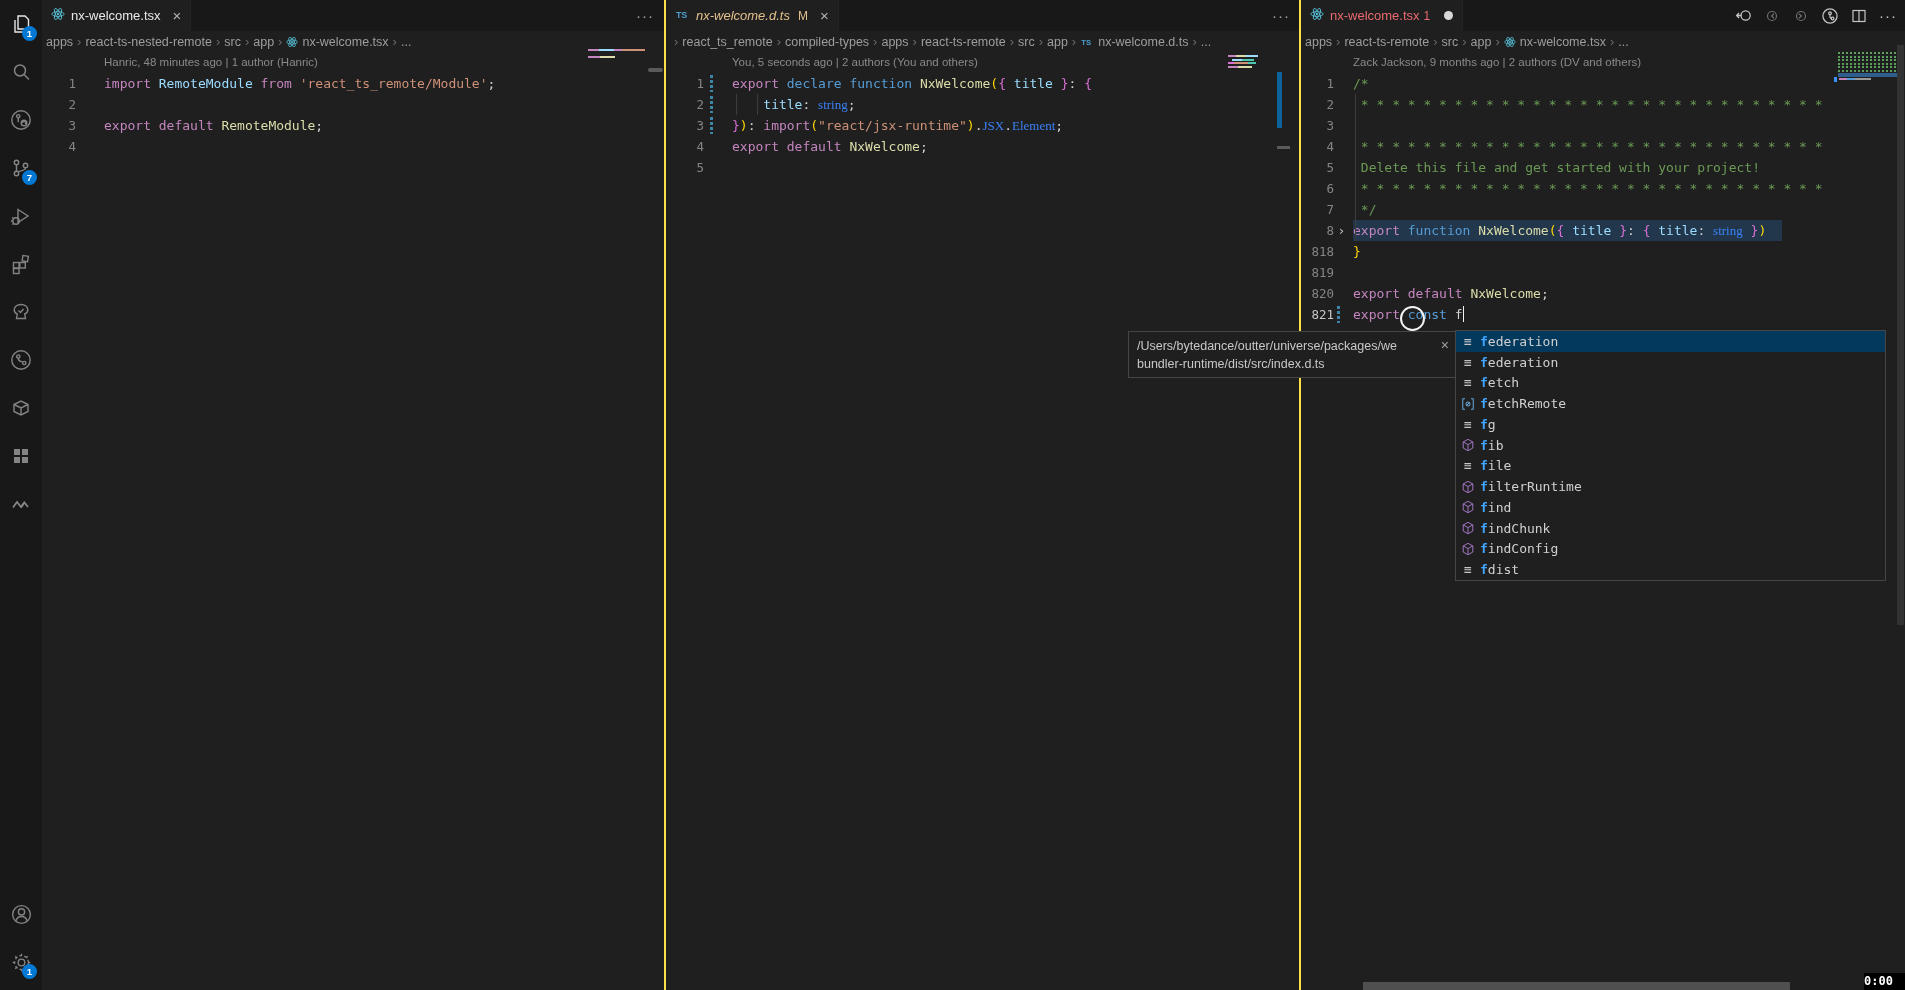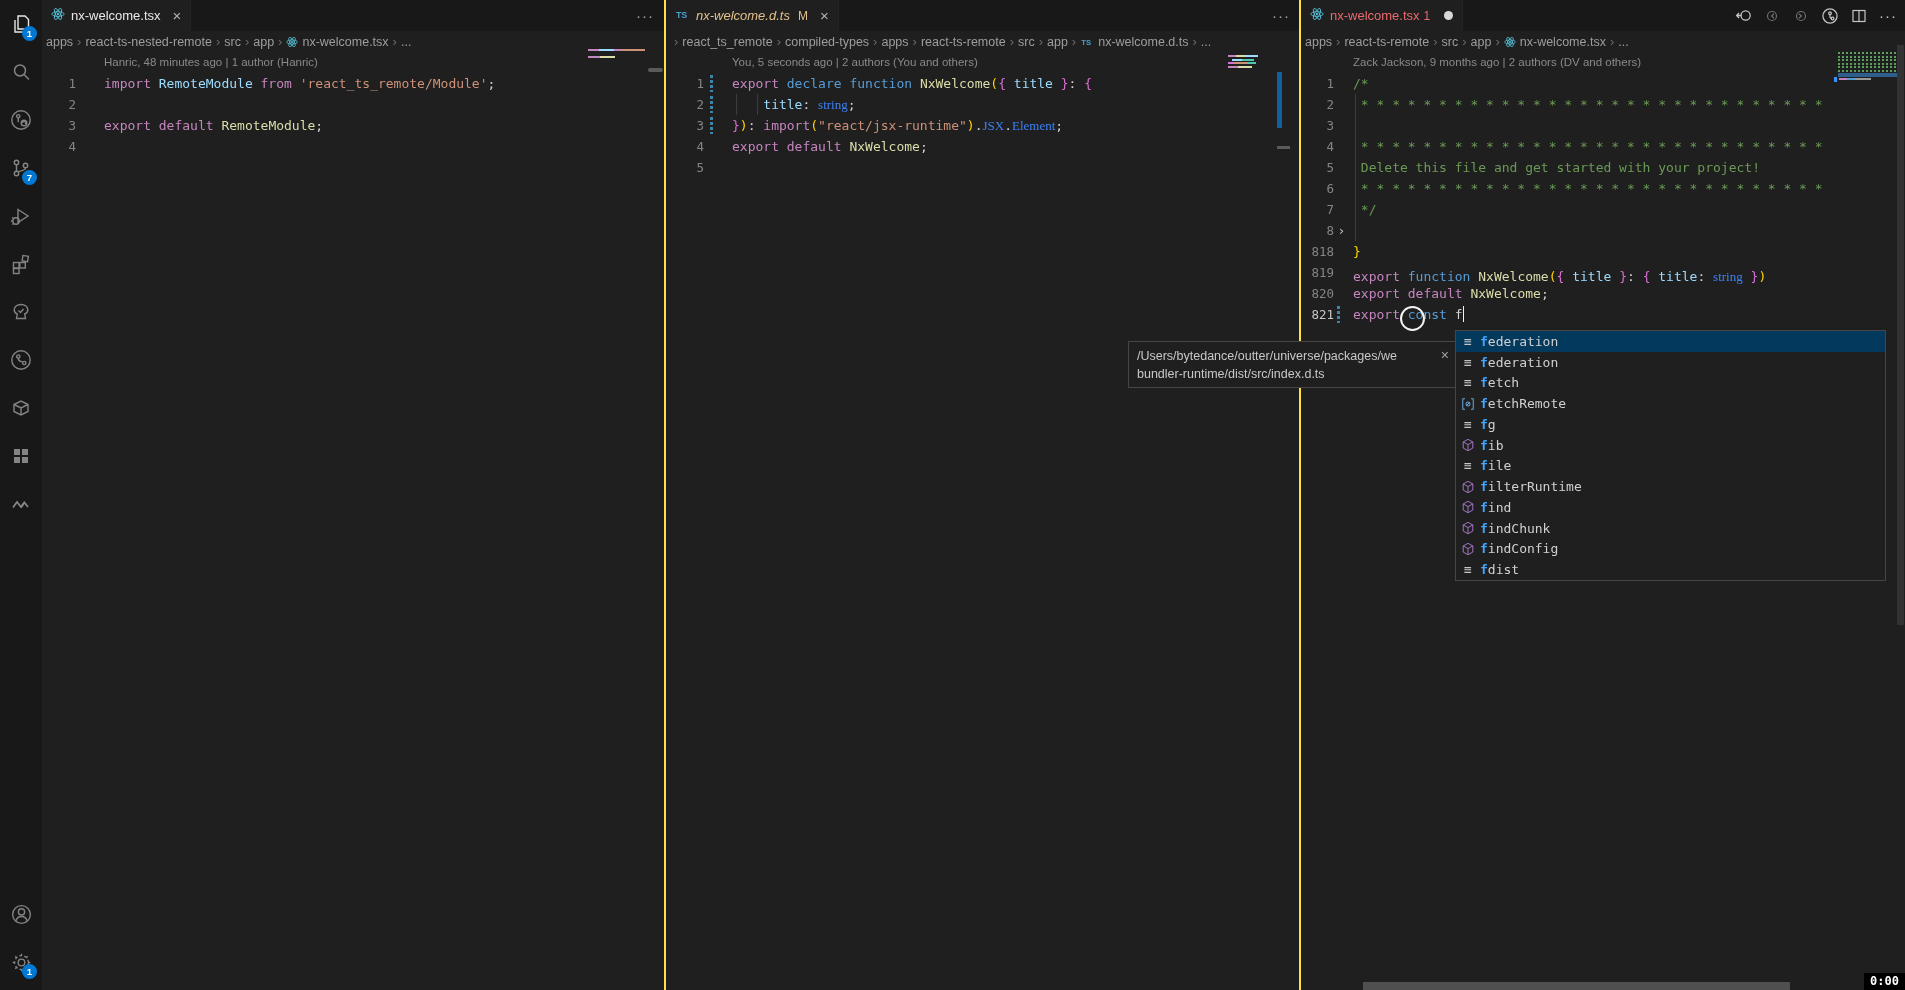--- a/index.html
+++ b/index.html
@@ -41,40 +41,40 @@
   .cl{display:flex;height:21px;line-height:21px;white-space:pre;}
   .ln{color:#858585;text-align:right;font-size:12.5px;flex:none;}
   .g1 .ln{width:34px;} .g2 .ln{width:38px;} .g3 .ln{width:33px;}
   .ln.cur{color:#c6c6c6;}
   .deco{position:relative;flex:none;}
   .g1 .deco{width:28px;} .g2 .deco{width:28px;} .g3 .deco{width:19px;}
   .modbar{position:absolute;top:2px;bottom:2px;width:3px;background:repeating-linear-gradient(#3d85a8 0 3px,rgba(0,0,0,0) 3px 5px);}
   .g2 .modbar{left:6px;} .g3 .modbar{left:3px;}
   .fold{position:absolute;left:0;right:4px;text-align:center;color:#c0c0c0;font-style:normal;font-size:13px;}
   .code{white-space:pre;}
-  .hlbg{background:rgba(38,79,120,.5);padding-right:4px;margin-top:46px;}
+  .hlbg{background:rgba(38,79,120,.5);padding-right:16px;}
   .caret{display:inline-block;width:0;height:16px;border-left:1.5px solid #f2f2f2;vertical-align:-3px;}
   .tk-kw{color:#c586c0;} .tk-kw2{color:#569cd6;} .tk-fn{color:#dcdcaa;} .tk-var{color:#9cdcfe;}
   .tk-type{color:#3b82f6;font-family:Liberation Serif, serif;} .tk-str{color:#ce9178;} .tk-pn{color:#d4d4d4;} .tk-cm{color:#6a9955;}
   .tk-b1{color:#ffd700;} .tk-b2{color:#da70d6;}
   .iguide{position:absolute;width:1px;background:#3c3c3c;}
   
   .ov{position:absolute;}
   .suggest{position:absolute;left:1455px;top:330px;width:429px;background:#1f1f1f;border:1px solid #454545;
     font-family:"DejaVu Sans Mono","Liberation Mono",monospace;font-size:13px;z-index:30;}
   .s-row{display:flex;align-items:center;height:20.75px;color:#d0d0d0;cursor:pointer;}
   .s-row.sel{background:#04395e;}
   .s-ico{width:24px;flex:none;text-align:center;font-size:12px;color:#c5c5c5;display:inline-flex;justify-content:center;align-items:center;}
   .s-pref{color:#40a6ff;font-weight:bold;}
-  .detailbox{position:absolute;left:1128px;top:341px;width:328px;height:47px;background:#1f1f1f;border:1px solid #454545;
+  .detailbox{position:absolute;left:1128px;top:331px;width:328px;height:47px;background:#1f1f1f;border:1px solid #454545;
     font-size:12.5px;color:#c8c8c8;display:flex;padding:5px 6px 8px 8px;box-sizing:border-box;z-index:29;}
   .detailtxt{flex:1;overflow:hidden;line-height:18px;white-space:nowrap;}
   .detailclose{color:#a0a0a0;font-size:14px;margin-left:4px;cursor:pointer;}
   .timer{position:absolute;left:1864px;top:973px;width:41px;height:17px;background:#000;color:#fff;
-    font-family:"DejaVu Sans Mono",monospace;font-size:12px;font-weight:bold;text-align:center;line-height:17px;z-index:40;}
+    font-family:"DejaVu Sans Mono",monospace;font-size:12px;font-weight:bold;line-height:17px;z-index:40;}
   .hscroll{position:absolute;left:1363px;top:982px;width:427px;height:8px;background:#4f4f4f;z-index:10;}
   .vscroll{position:absolute;left:1897px;top:45px;width:7px;height:580px;background:rgba(121,121,121,.22);z-index:10;}
   .cursorcircle{position:absolute;left:1400px;top:306px;width:21px;height:21px;border:2px solid rgba(255,255,255,.95);
     border-radius:50%;z-index:50;}
   .mm{position:absolute;z-index:5;}
 </style>
 </head>
 <body>
 
 <div class="app">

